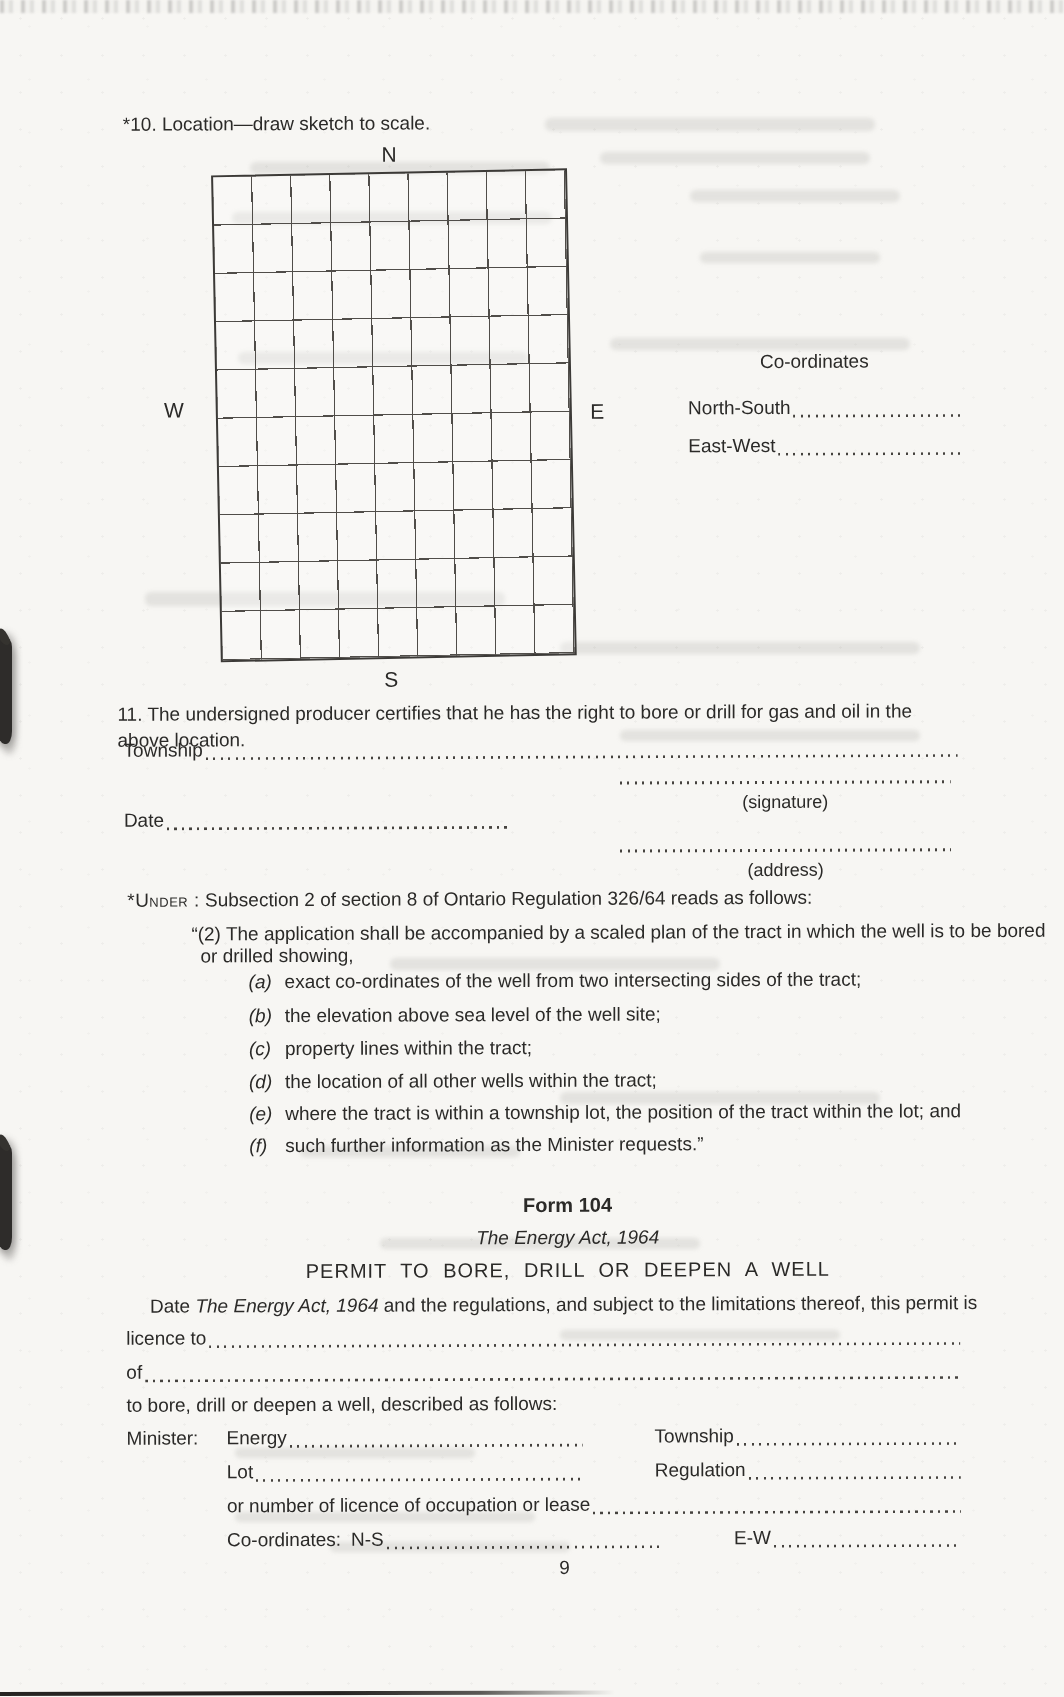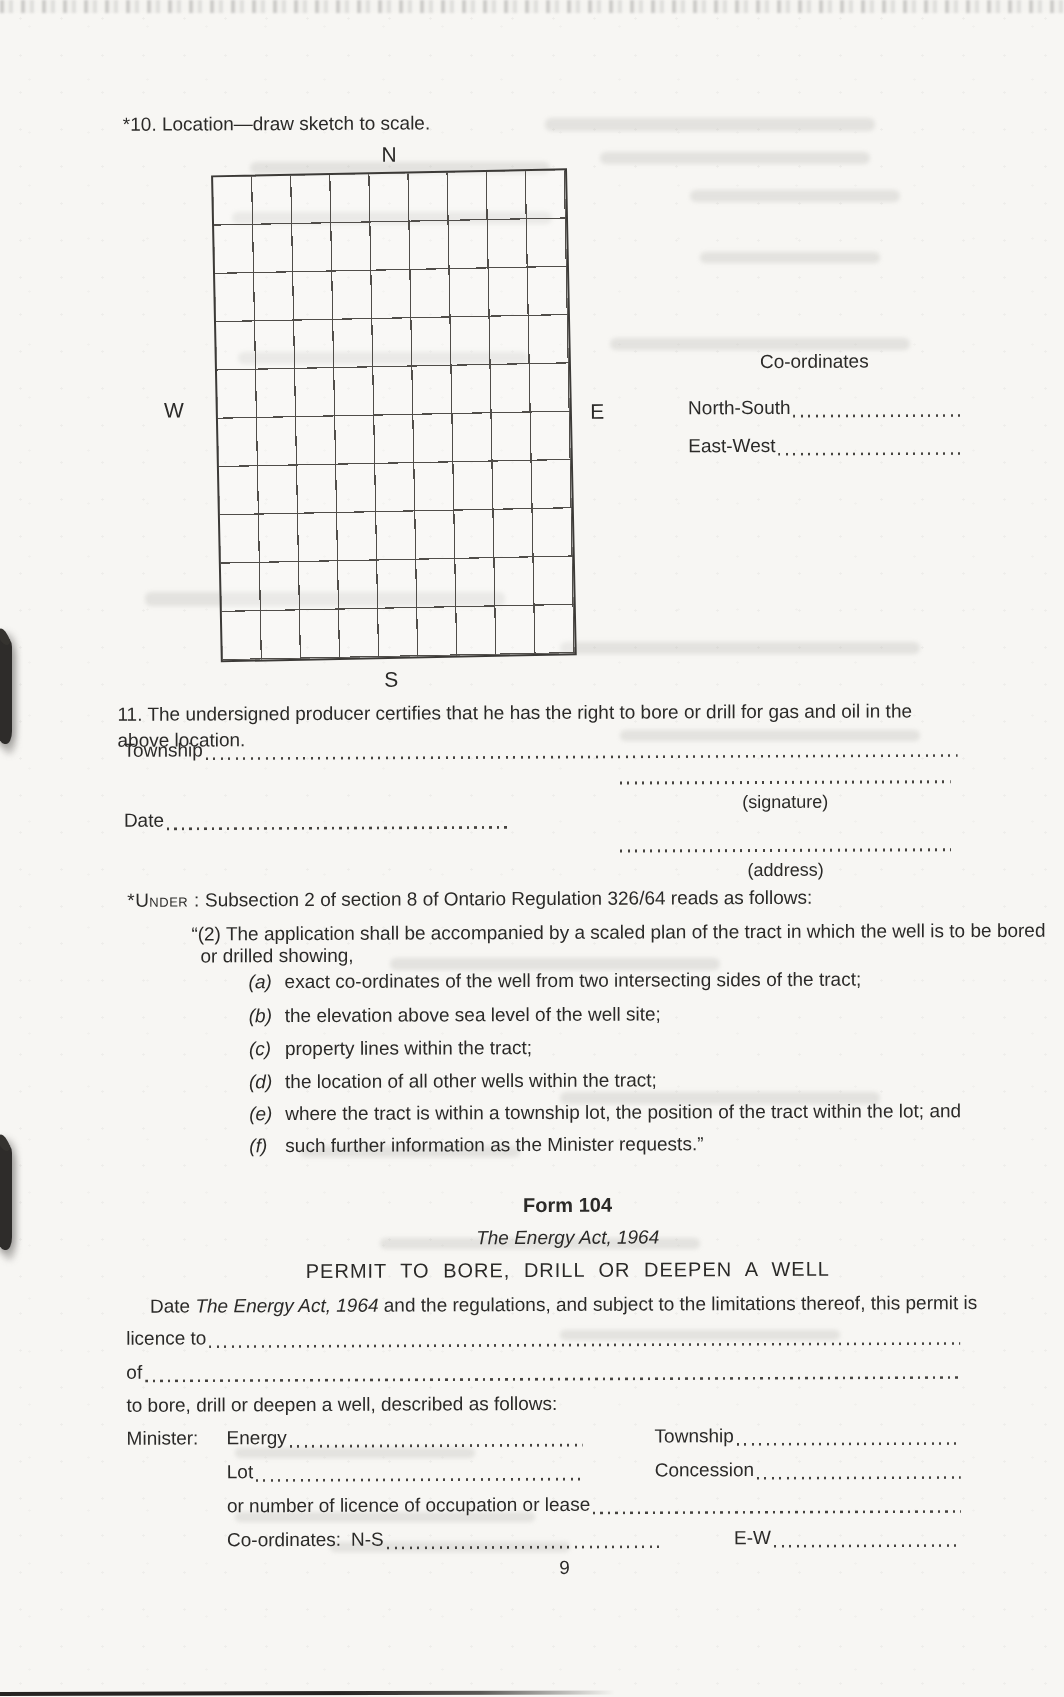--- a/index.html
+++ b/index.html
@@ -213,21 +213,21 @@
     </div>
 
     <div class="abs dotrow" style="left:124px;top:1458px;width:834px">
       <span class="spacer" style="width:100px"></span>
       <span class="dotrow" style="width:356px">
         <span class="lbl">Lot</span>
         <span class="leader"></span>
       </span>
       <span class="spacer" style="width:72px"></span>
       <span class="dotrow" style="flex:1">
-        <span class="lbl">Concession</span>
+        <span class="lbl">Regulation</span>
         <span class="leader"></span>
       </span>
     </div>
 
     <div class="abs dotrow" style="left:124px;top:1492px;width:834px">
       <span class="spacer" style="width:100px"></span>
       <span class="dotrow" style="flex:1">
         <span class="lbl">or number of licence of occupation or lease</span>
         <span class="leader"></span>
       </span>

